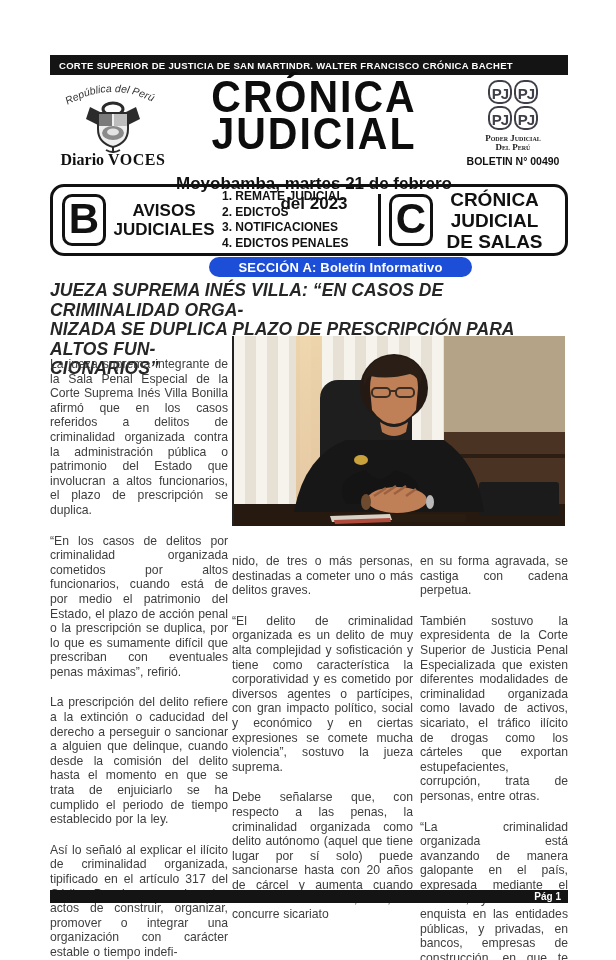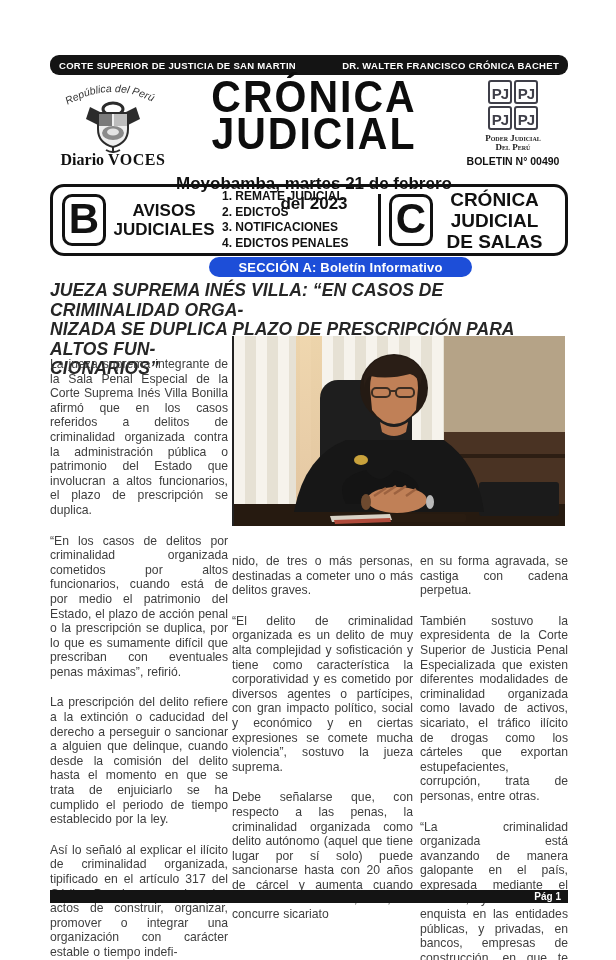--- a/index.html
+++ b/index.html
@@ -5,22 +5,22 @@
   * { margin:0; padding:0; box-sizing:border-box; }
   html,body { background:#ffffff; }
   .page {
     position:relative; width:616px; height:960px; background:#fff;
     font-family:"Liberation Sans", sans-serif; color:#222; overflow:hidden;
   }
 
   
   .header-bar {
     position:absolute; top:55px; left:50px; width:518px; height:20px;
-    background:#141414; color:#fff; display:flex; justify-content:space-between;
-    align-items:center; padding:0 9px; font-size:9.5px; font-weight:bold; letter-spacing:.3px;border-radius:9px;
+    background:#141414; color:#fff; display:flex; 
+    align-items:center; padding:0 9px; font-size:9.5px; font-weight:bold; letter-spacing:.3px;
   }
 
   
   .masthead { position:absolute; top:77px; left:50px; width:518px; height:102px; }
   .logo-left { position:absolute; left:2px; top:0; width:122px; height:102px; text-align:center; }
   .arc-svg { display:block; margin:0 auto; }
   .coat-svg { display:block; margin:-6px auto 0; }
   .diario-line { font-family:"Liberation Serif", serif; font-size:16px; color:#111; margin-top:-2px; }
   .diario-line .d1 { font-weight:bold; }
   .diario-line .d2 { font-weight:bold; letter-spacing:.5px; }
@@ -31,21 +31,21 @@
     color:#0d0d0d; transform:scaleY(1.08); transform-origin:top center;
   }
   .mast-date { margin-top:23px; font-size:17px; font-weight:bold; color:#111; }
 
   .logo-right { position:absolute; right:0; top:2px; width:110px; text-align:center; }
   .pj-grid { display:inline-block; line-height:0; }
   .pj-row { display:block; }
   .pj-cell {
     display:inline-block; width:24px; height:24px; line-height:24px; margin:1px;
     font-size:15px; font-weight:bold; color:#3f3f49; border:2px solid #3f3f49;
-    border-radius:3px; text-align:center; letter-spacing:-1px;
+    border-radius:10px; text-align:center; letter-spacing:-1px;
   }
   .pj-org { font-variant:small-caps; font-weight:bold; font-size:9px; line-height:9px; color:#222; margin-top:3px;font-family:Liberation Serif, serif; }
   .pj-bulletin { font-size:10.5px; font-weight:bold; color:#111; margin-top:3px; }
 
   
   .section-index {
     position:absolute; top:184px; left:50px; width:518px; height:72px;
     border:3px solid #111; border-radius:14px; display:flex; align-items:center; padding:0 9px;
   }
   .letter-badge {

